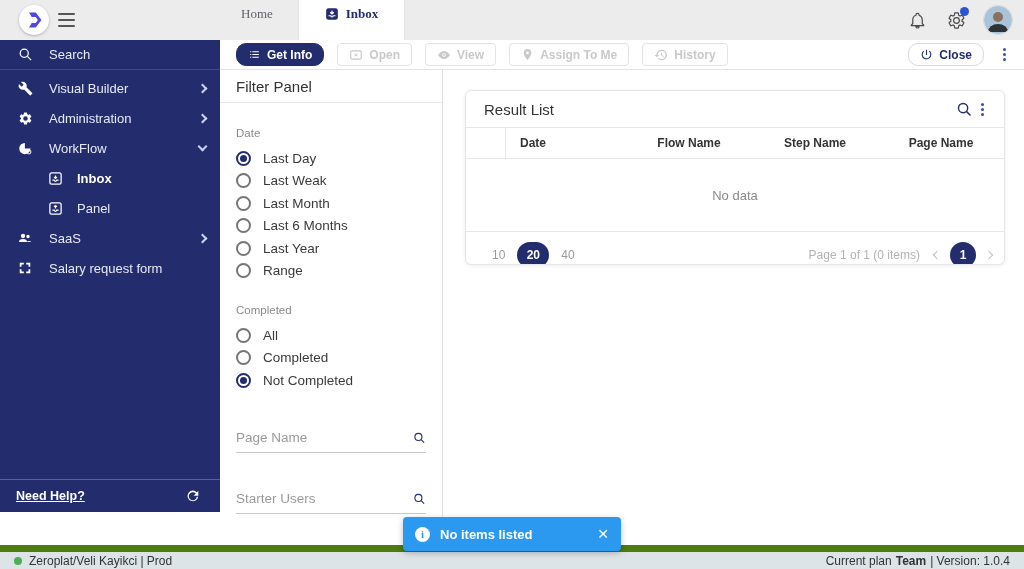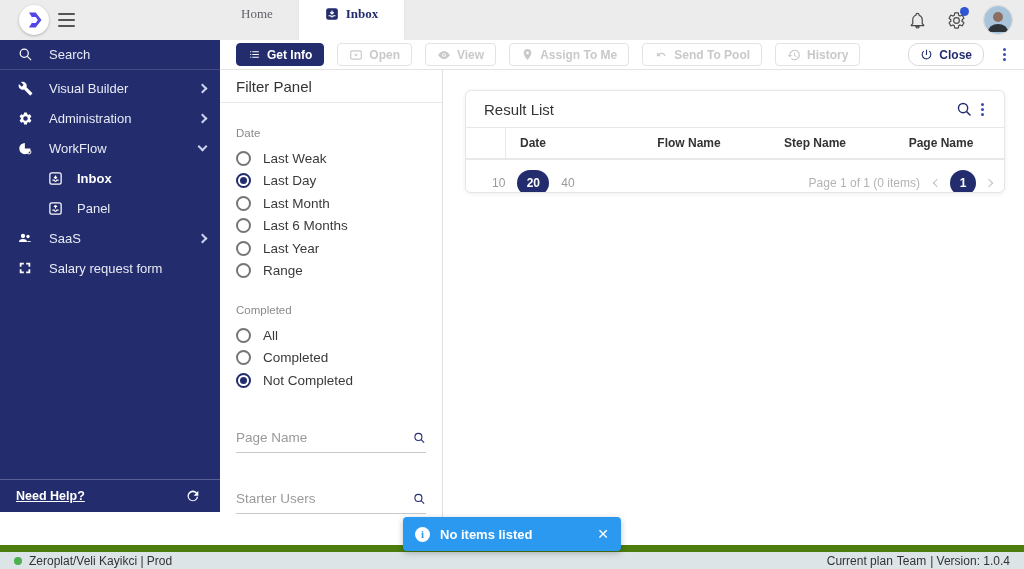--- a/index.html
+++ b/index.html
@@ -34,21 +34,21 @@
   .chev.down  { transform:rotate(45deg); margin-top:-3px; }
   .side-footer { position:absolute; left:0; bottom:0; width:220px; height:33px; border-top:1px solid rgba(255,255,255,.25);
                  display:flex; align-items:center; justify-content:space-between; padding:0 16px; }
   .need-help { color:#fff; font-size:12.5px; font-weight:bold; text-decoration:underline; cursor:pointer; }
 
   
   .toolbar { position:absolute; left:220px; top:40px; width:804px; height:30px; background:#fff; border-bottom:1px solid #e4e4e4;
              display:flex; align-items:center; padding:0 12px 0 16px; gap:13px; z-index:3; }
   .tb-btn { height:23px; display:flex; align-items:center; gap:6px; padding:0 11px; border-radius:4px; font-size:12px; font-weight:bold;
             border:1px solid #e3e3e3; background:#fff; color:#c9c9c9; cursor:default; white-space:nowrap; }
-  .tb-btn.primary { background:#232d6e; border-color:#232d6e; color:#fff; cursor:pointer; }
+  .tb-btn.primary { background:#232d6e; border-color:#232d6e; color:#fff; cursor:pointer;border-radius:10px; }
   .tb-spacer { flex:1; }
   .tb-btn.close { border-color:#d9d9d9; color:#232d6e; cursor:pointer;border-radius:10px; }
   .tb-dots { display:flex; flex-direction:column; gap:2px; padding:4px 6px; cursor:pointer; }
   .tb-dots i, .card-dots i { width:3px; height:3px; border-radius:50%; background:#3b4db1; display:block; }
 
   
   .filter-panel { position:absolute; left:220px; top:70px; width:223px; height:475px; background:#fff; border-right:1px solid #e0e0e0; z-index:2; }
   .fp-title { height:33px; display:flex; align-items:center; padding:0 16px; font-size:15px; color:#333; border-bottom:1px solid #e8e8e8; }
   .fp-body { padding:24px 16px 0 16px; }
   .fp-group-label { font-size:11.5px; color:#8a8a8a; margin-bottom:8px; }
@@ -94,21 +94,21 @@
   .toast-info { width:15px; height:15px; border-radius:50%; background:#fff; color:#2b99f0; font-size:11px; font-weight:bold;
                 display:flex; align-items:center; justify-content:center; font-family:"Liberation Serif",serif; flex:none; }
   .toast-msg { color:#fff; font-size:13px; font-weight:bold; flex:1; }
   .toast-close { color:#fff; font-size:14px; cursor:pointer; line-height:1; }
 
   
   .statusbar { position:absolute; left:0; top:545px; width:1024px; height:24px; background:#dde4e8; border-top:7px solid #4d7c0f;
                display:flex; align-items:center; padding:0 14px; font-size:12px; color:#333; z-index:10; }
   .green-dot { width:8px; height:8px; border-radius:50%; background:#4caf50; margin-right:7px; }
   .sb-right { margin-left:auto; display:flex; gap:4px; }
-  .sb-right b { font-weight:normal; }
+  .sb-right b { font-weight:bold; }
 </style>
 </head>
 <body>
 
 <div class="topbar">
   <div class="logo-wrap">
     <svg width="20" height="20" viewBox="0 0 24 24">
       <path d="M6 3 h8 l7 9 -7 9 h-8 l5.5-9 z" fill="#4f46e5"></path>
       <path d="M9 8.5 h5 l2.6 3.5 -2.6 3.5 h-5 l2.2-3.5 z" fill="#fff"></path>
     </svg>
@@ -272,26 +272,20 @@
     <span>View</span>
   </button>
   <button class="tb-btn">
     <svg width="13" height="13" viewBox="0 0 24 24">
         <path d="M12 2a7 7 0 0 0-7 7c0 5.25 7 13 7 13s7-7.75 7-13a7 7 0 0 0-7-7zm0 9.5A2.5 2.5 0 1 1 14.5 9 2.5 2.5 0 0 1 12 11.5z" fill="#c9c9c9"></path>
       </svg>
     <span>Assign To Me</span>
   </button>
   <button class="tb-btn">
     <svg width="14" height="14" viewBox="0 0 24 24">
-        <path d="M12.5 8a7.5 7.5 0 0 0-4.9 1.9L5 7.3V14h6.7L9 11.4a5.4 5.4 0 0 1 8.7 2.8l2-.6A7.5 7.5 0 0 0 12.5 8z" fill="#c9c9c9"></path>
-      </svg>
-    <span>Send To Pool</span>
-  </button>
-  <button class="tb-btn">
-    <svg width="14" height="14" viewBox="0 0 24 24">
         <path d="M13 3a9 9 0 0 0-9 9H1l3.9 3.9L8.8 12H6a7 7 0 1 1 2.1 5l-1.4 1.4A9 9 0 1 0 13 3zm-1 5v5l4.3 2.5.7-1.2-3.5-2V8z" fill="#c9c9c9"></path>
       </svg>
     <span>History</span>
   </button>
   <div class="tb-spacer"></div>
   <button class="tb-btn close">
     <svg width="13" height="13" viewBox="0 0 24 24">
         <path d="M13 3h-2v10h2V3zm4.83 2.17l-1.42 1.42A6.92 6.92 0 0 1 19 12a7 7 0 1 1-11.41-5.41L6.17 5.17A9 9 0 1 0 21 12c0-2.74-1.23-5.18-3.17-6.83z" fill="#232d6e"></path>
       </svg>
     <span>Close</span>
@@ -301,26 +295,26 @@
       <i></i>
       <i></i>
     </div>
 </div>
 
 <div class="filter-panel">
   <div class="fp-title">Filter Panel</div>
   <div class="fp-body">
     <div class="fp-group-label">Date</div>
     <div class="radio-row">
-      <span class="radio"></span>
-      <span class="radio-label">Last Weak</span>
-    </div>
-    <div class="radio-row">
       <span class="radio sel"></span>
       <span class="radio-label">Last Day</span>
+    </div>
+    <div class="radio-row">
+      <span class="radio"></span>
+      <span class="radio-label">Last Weak</span>
     </div>
     <div class="radio-row">
       <span class="radio"></span>
       <span class="radio-label">Last Month</span>
     </div>
     <div class="radio-row">
       <span class="radio"></span>
       <span class="radio-label">Last 6 Months</span>
     </div>
     <div class="radio-row">
@@ -380,20 +374,21 @@
           <i></i>
         </span>
     </div>
     <div class="grid-header">
       <div class="gh-cell gh-c0"></div>
       <div class="gh-cell gh-c1">Date</div>
       <div class="gh-cell gh-c2">Flow Name</div>
       <div class="gh-cell gh-c3">Step Name</div>
       <div class="gh-cell gh-c4">Page Name</div>
     </div>
+    <div class="grid-body">No data</div>
     <div class="card-footer">
       <span class="psize">10</span>
       <span class="psize sel">20</span>
       <span class="psize">40</span>
       <span class="pg-info">Page 1 of 1 (0 items)</span>
       <span class="pg-nav">
         <span class="pg-chev prev"></span>
         <span class="pg-page">1</span>
         <span class="pg-chev next"></span>
       </span>

